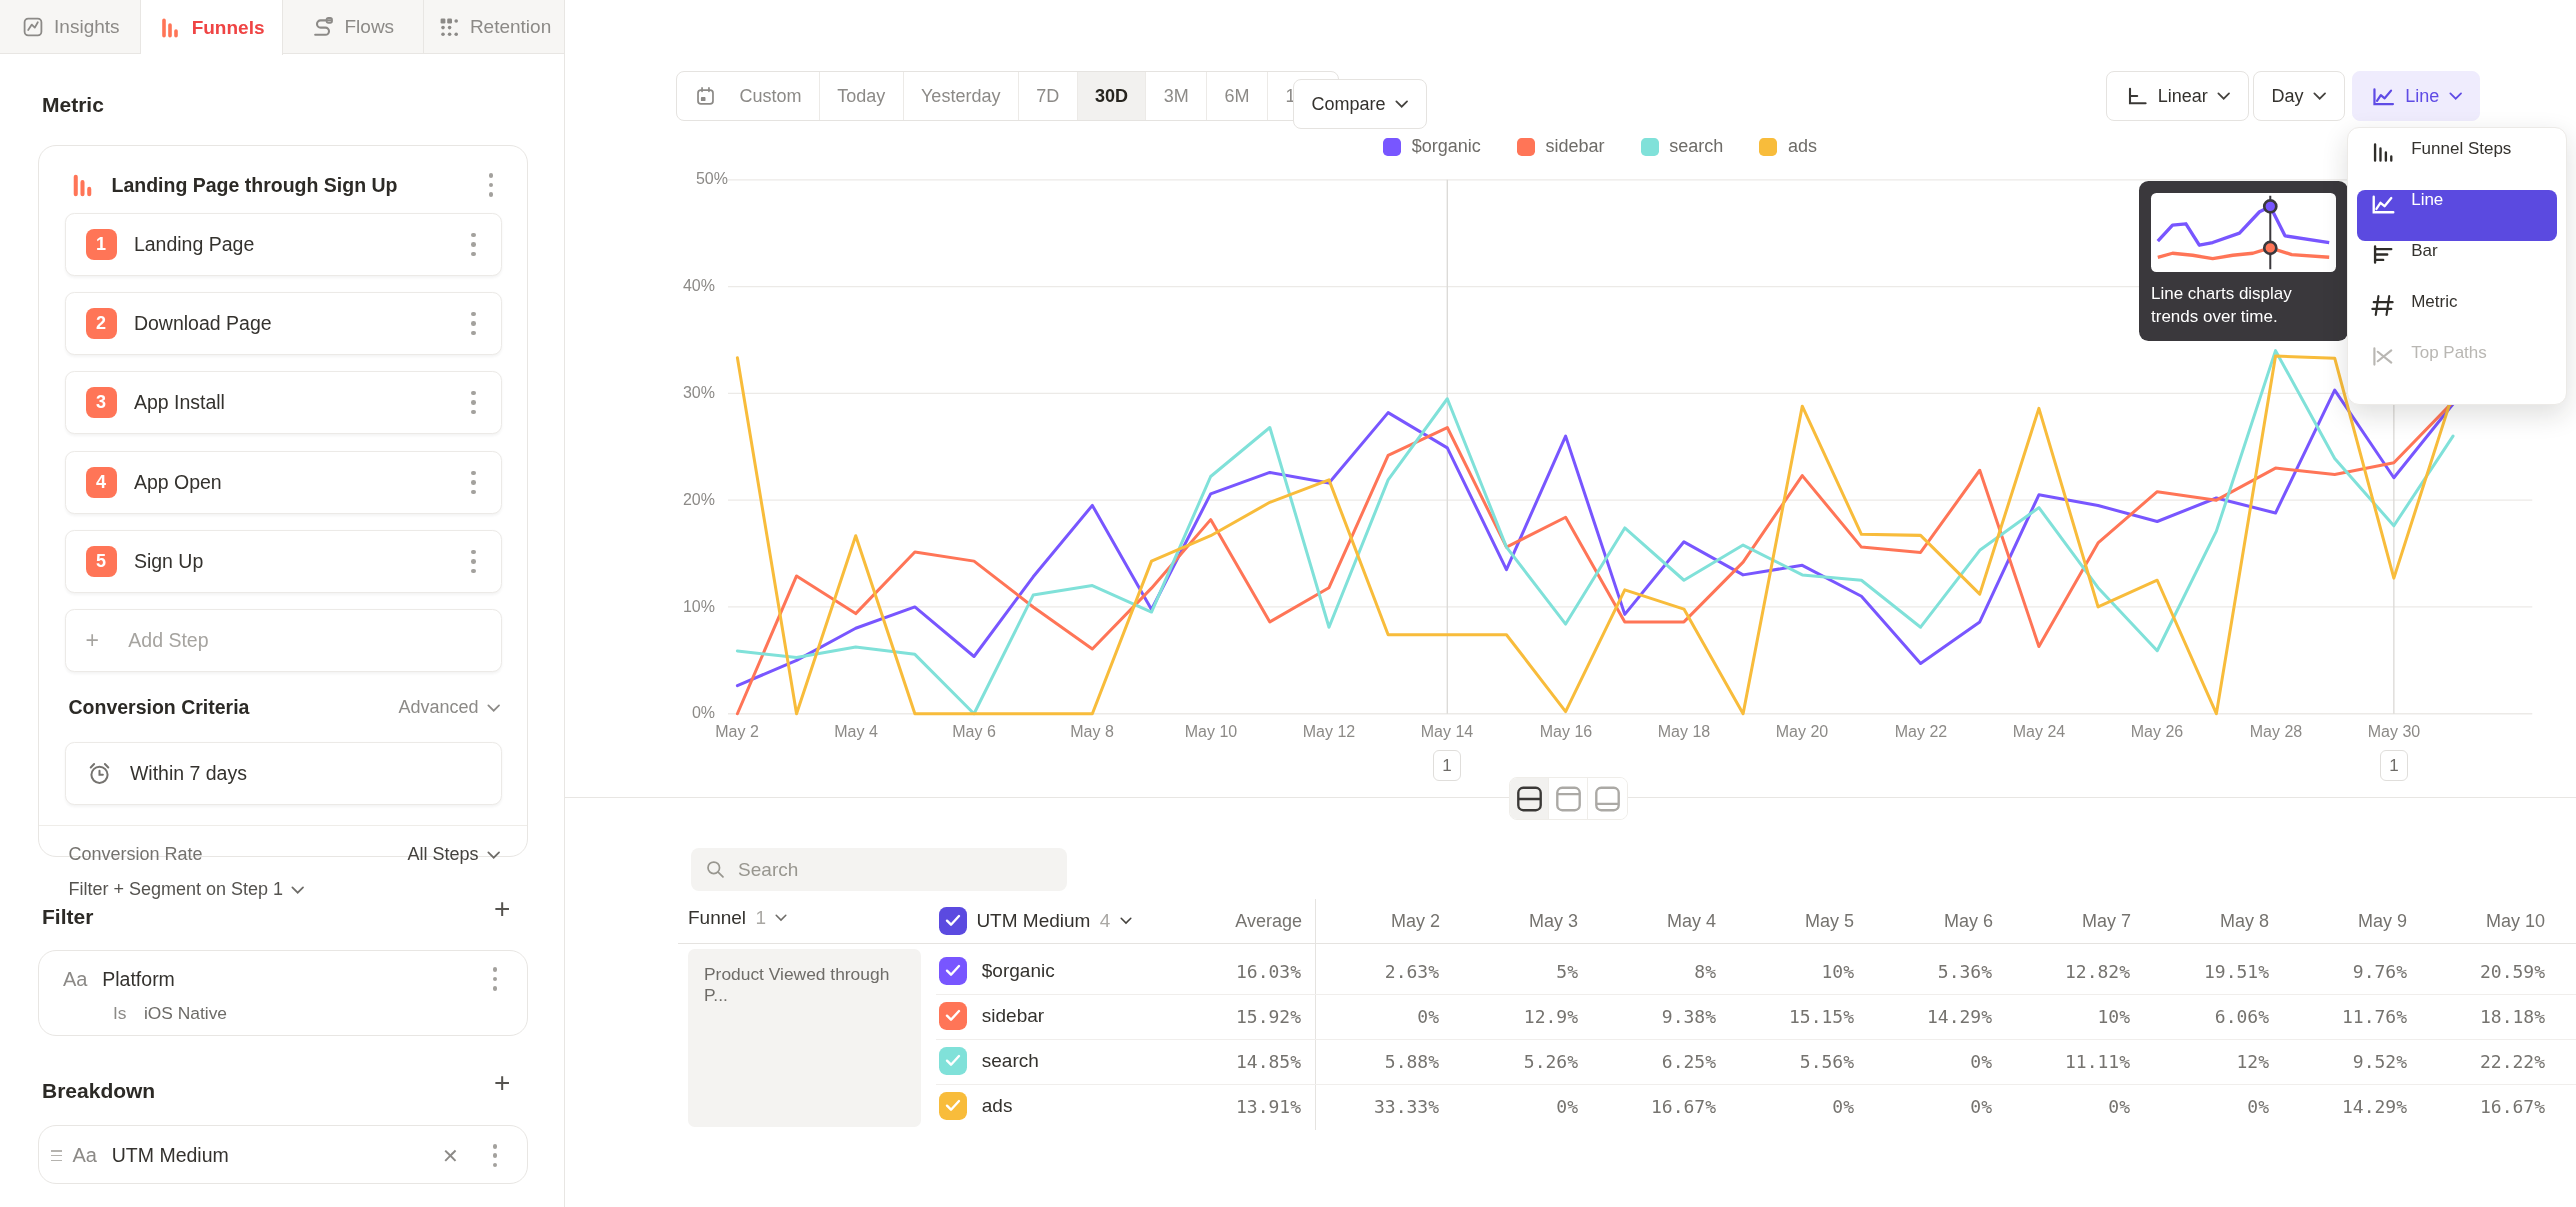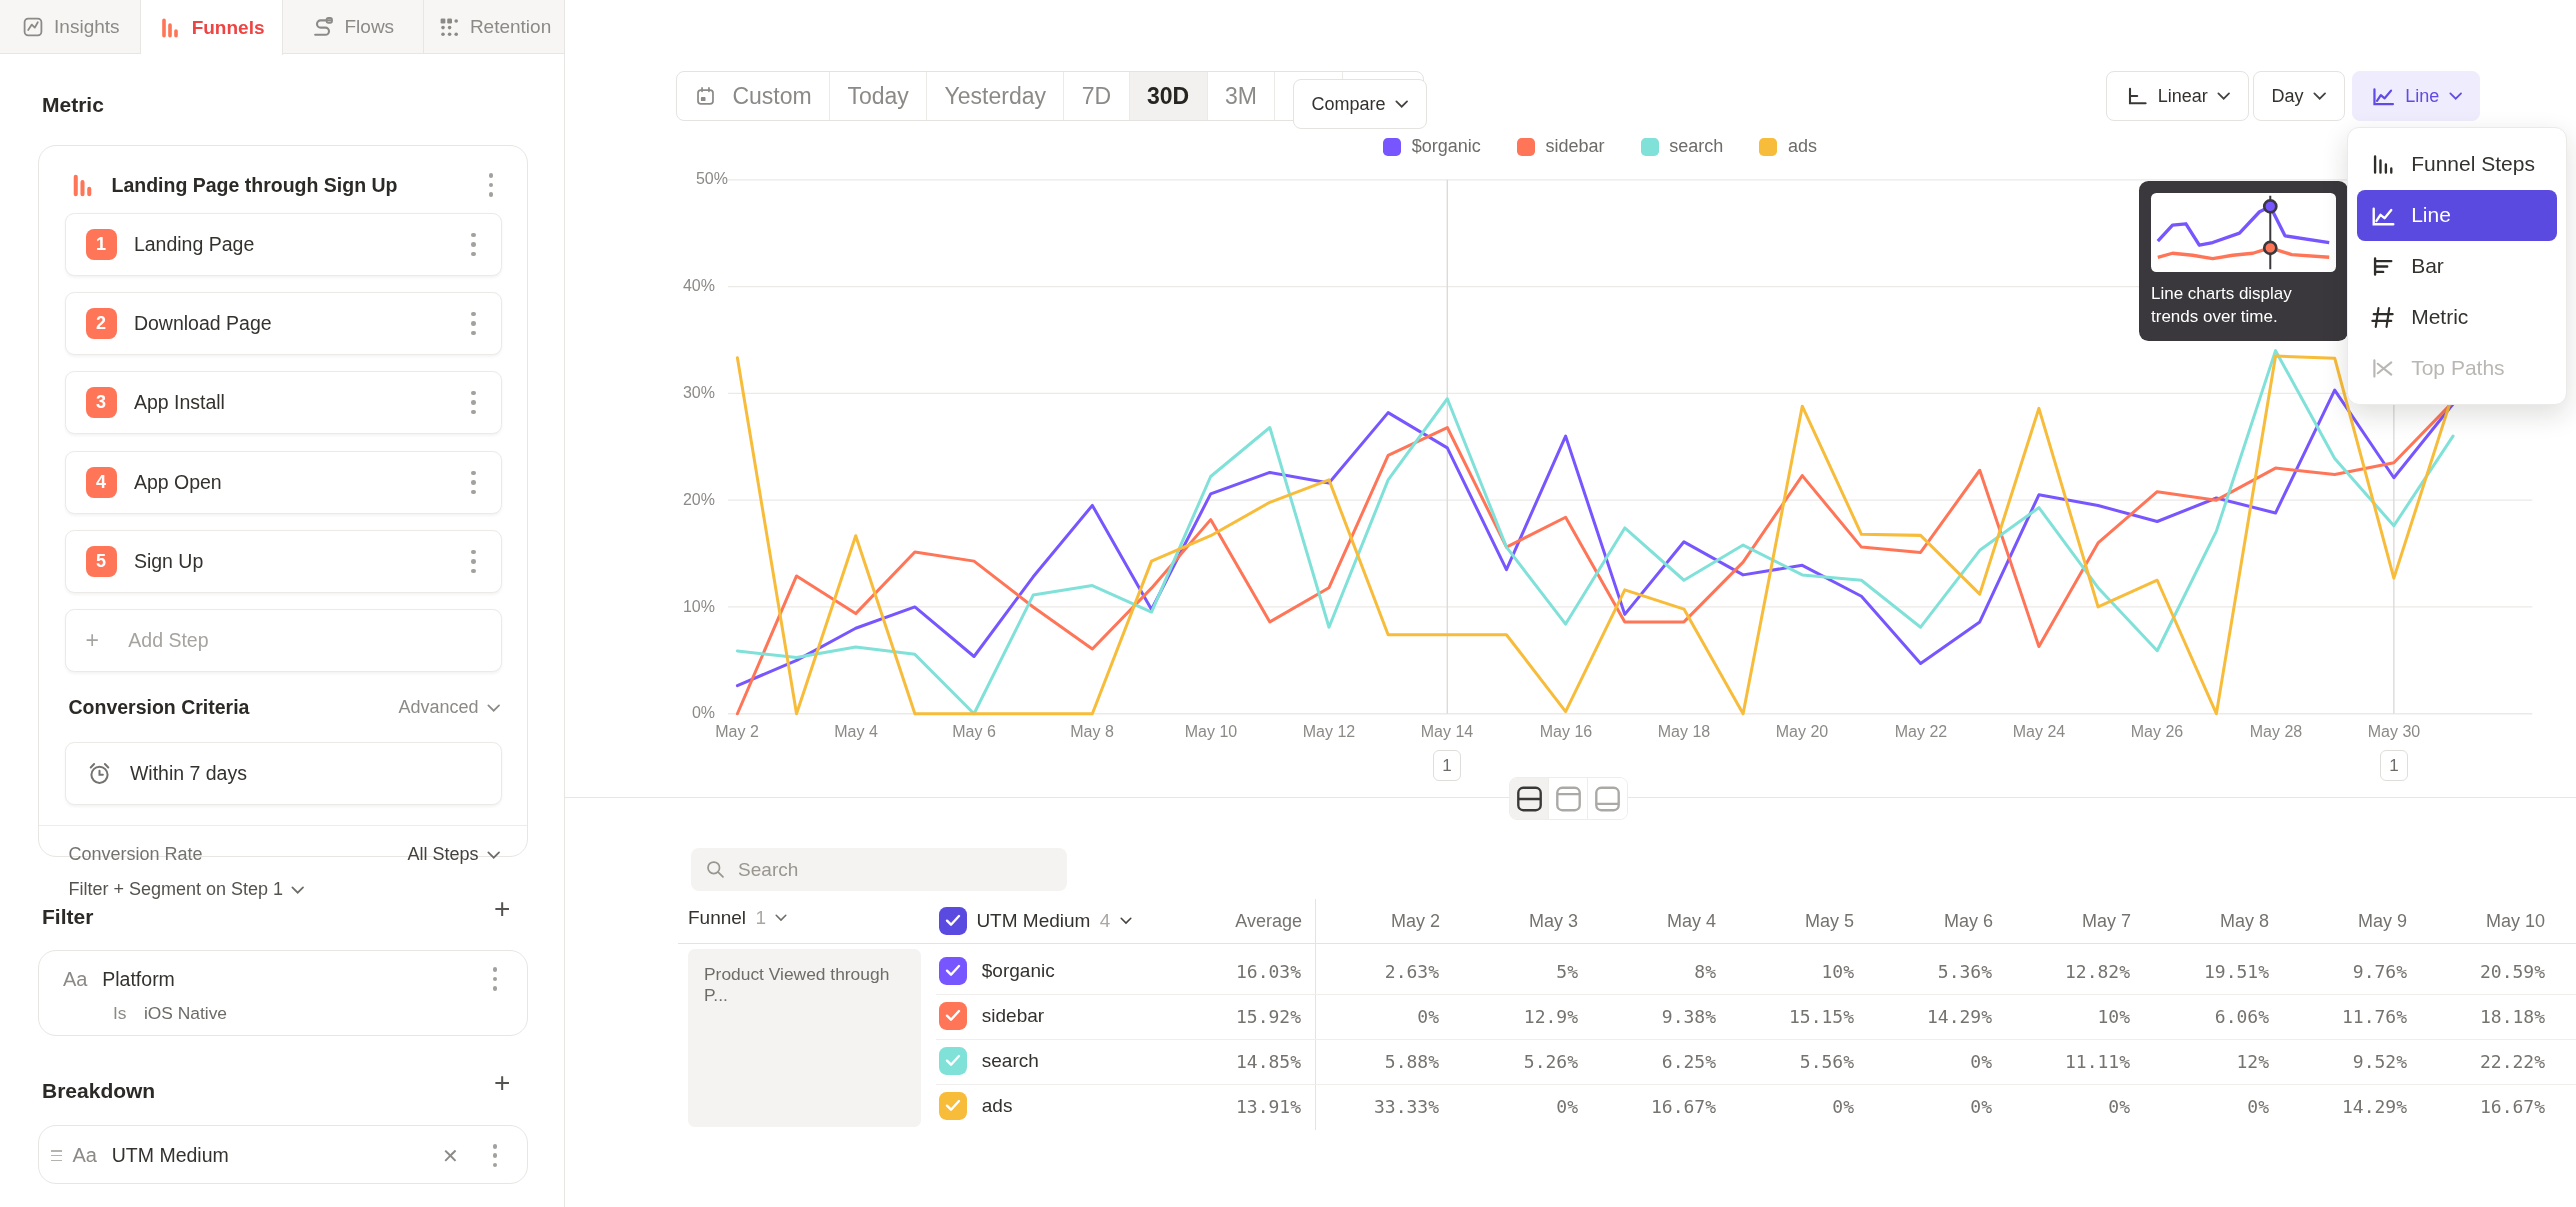--- a/index.html
+++ b/index.html
@@ -51,21 +51,21 @@
   .prop-name { font-size:19.5px; color:#34322e; flex:1; }
   .sub-cond { position:absolute; left:74px; font-size:17.4px; color:#8c8a87; }
   .sub-cond b { font-weight:normal; color:#6e6c68; margin-left:17.4px; }
   .close-x { font-size:20px; color:#8c8a87; cursor:pointer; margin-right:9.4px; }
   .drag-handle { display:flex; flex-direction:column; gap:3.4px; margin-right:-4px; }
   .drag-handle i { width:10.7px; height:1.3px; background:#b5b3af; }
 
   
   .seg { left:676px; top:71px; height:50px; display:flex; border:1.3px solid #e5e3e0;
     border-radius:8px; overflow:hidden; background:#fff; }
-  .seg-item { display:flex; align-items:center; gap:15px; padding:0 17.4px; font-size:23px;
+  .seg-item { display:flex; align-items:center; gap:22px; padding:0 17.4px; font-size:18px;
     color:#8c8a87; border-right:1.3px solid #eceae7; cursor:pointer; white-space:nowrap; }
   .seg-item:last-child { border-right:none; }
   .seg-item.active { background:#f2f1ef; color:#27251f; font-weight:bold; }
   .btn { height:50px; border:1.3px solid #e5e3e0; border-radius:8px; background:#fff;
     display:flex; align-items:center; gap:9.4px; padding:0 17.4px; font-size:18px; color:#34322e;
     cursor:pointer; white-space:nowrap; }
   .chev { flex:none; }
 
   
   #legend { left:728px; top:136px; width:1744px; display:flex; justify-content:center; gap:36px; }
@@ -104,22 +104,22 @@
     color:#75736f; text-align:right; width:134px; }
   .trow-label { position:absolute; display:flex; align-items:center; gap:14.8px; }
   .trow-name { font-size:19px; color:#34322e; }
   .hline { position:absolute; height:1.3px; background:#f0eeec; }
   #funnel-cell { left:688px; top:949px; width:233px; height:178px; background:#f4f3f1;
     border-radius:6.7px; padding:14.8px 16px; font-size:17.4px; color:#6e6c68; }
 
   
   #chart-menu { left:2347px; top:127px; width:220px; background:#fff; border:1.3px solid #eceae7;
     border-radius:12px; box-shadow:0 9.4px 27px rgba(30,25,20,.14); padding:10.7px 9.4px; z-index:20; }
-  .menu-item { height:51px; border-radius:8px; display:flex; align-items:center; gap:14.8px;
-    padding:0 12px; font-size:21px; color:#34322e; cursor:pointer; }
+  .menu-item { height:51px; border-radius:8px; display:flex; align-items:flex-start; gap:14.8px;
+    padding:0 12px; font-size:17px; color:#34322e; cursor:pointer; }
   .menu-item.selected { background:#5b4ae0; color:#fff; }
   .menu-item.disabled { color:#b9b7b3; cursor:default; }
   
   #chart-tooltip { left:2139px; top:181px; width:209px; background:#3a383c; border-radius:9.4px;
     padding:12px; z-index:19; color:#fff; }
   #tooltip-chart { background:#fff; border-radius:5.4px; width:185px; height:79px; }
   #tooltip-text { font-size:17px; line-height:1.35; margin-top:9.4px; color:#fff; width:174px; }
   #tooltip-arrow { position:absolute; right:-10.7px; top:59px; width:0; height:0;
     border-top:10.7px solid transparent; border-bottom:10.7px solid transparent;
     border-left:12px solid #3a383c; }

